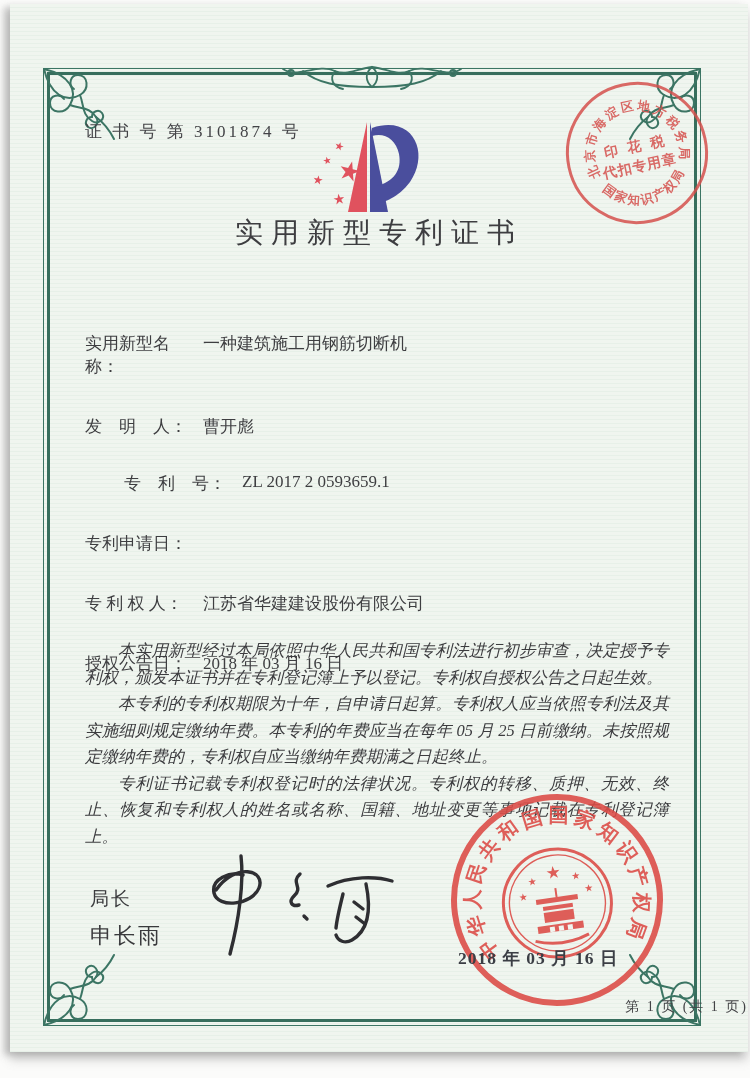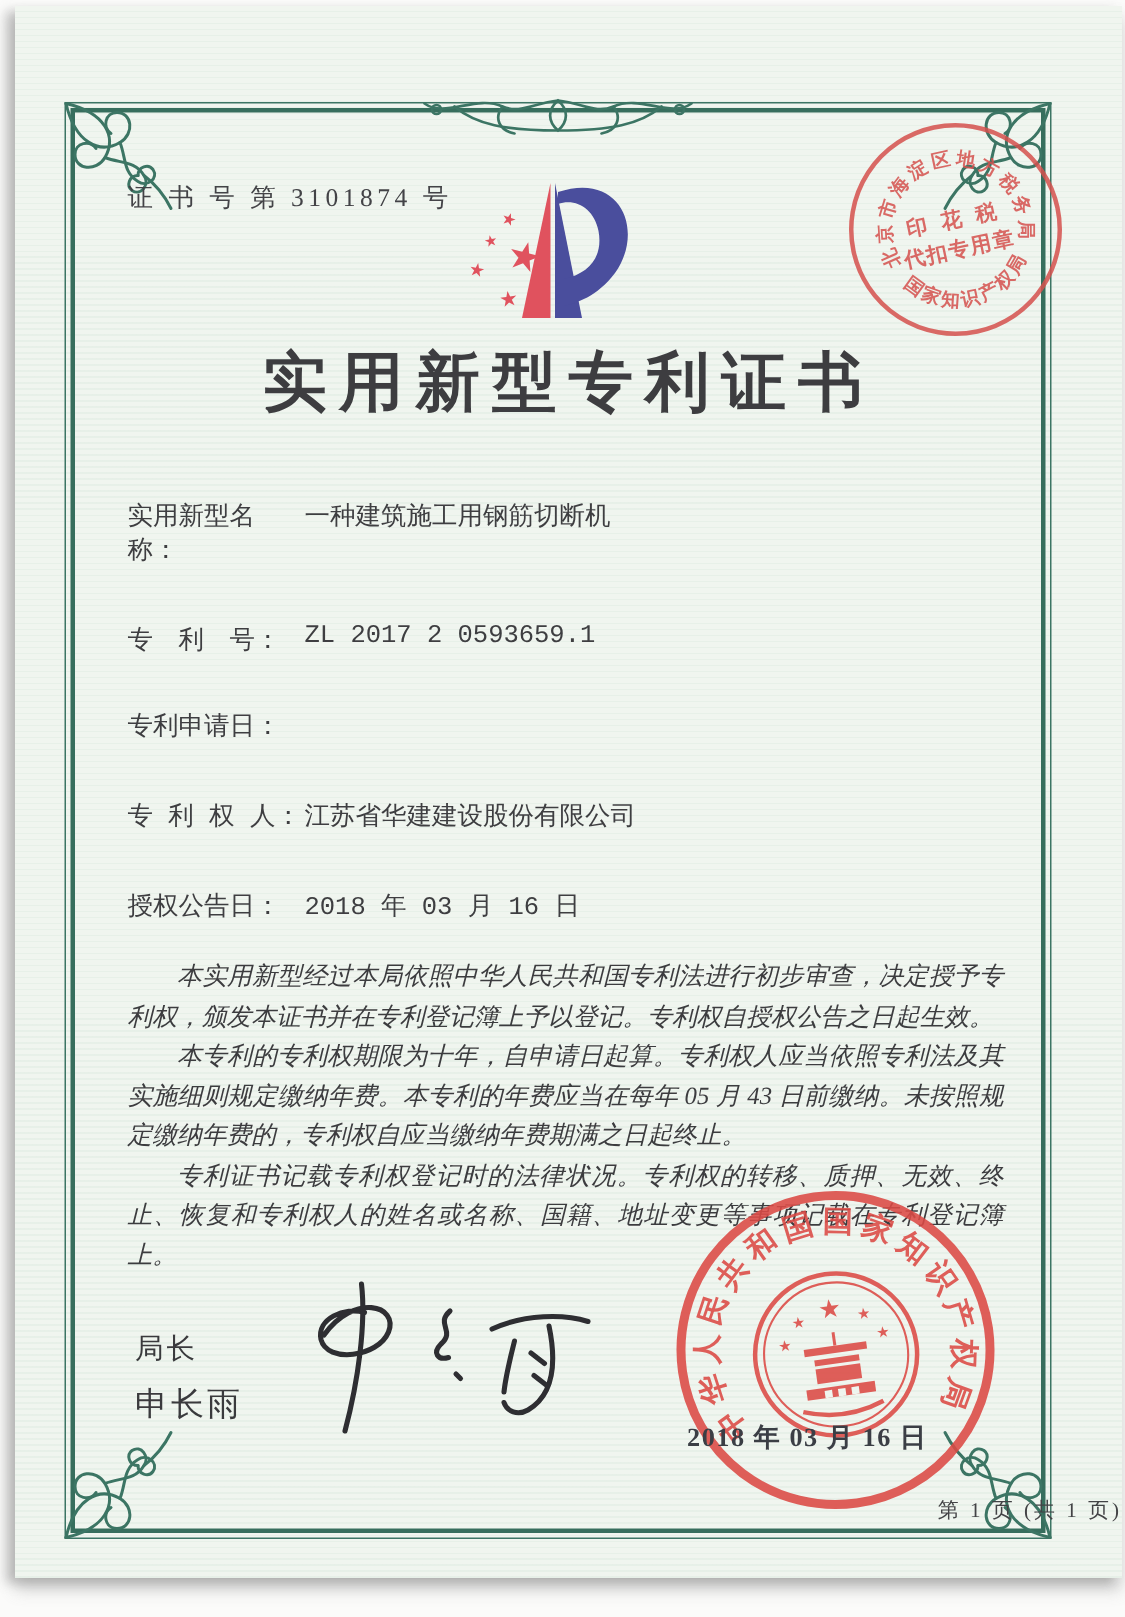--- a/index.html
+++ b/index.html
@@ -18,38 +18,38 @@
   .corner svg{width:100%;height:100%;}
   .corner.tl{left:-4px;top:-4px;}
   .corner.tr{right:-4px;top:-4px;transform:scaleX(-1);}
   .corner.bl{left:-4px;bottom:-4px;transform:scaleY(-1);}
   .corner.br{right:-4px;bottom:-4px;transform:scale(-1,-1);}
   .top-ornament{position:absolute;left:50%;top:-16px;transform:translateX(-50%);
     width:190px;height:46px;color:#3c7564;}
   
   .cert-no{position:absolute;left:75px;top:116px;font-size:17px;letter-spacing:3px;color:#434347;}
   .logo{position:absolute;left:288px;top:110px;width:164px;height:114px;}
-  .title{position:absolute;left:0;top:222px;width:100%;text-align:center;
-    font-size:43px;font-weight:700;letter-spacing:8px;color:#3d3d40;}
+  .title{position:absolute;left:0;top:210px;width:100%;text-align:center;
+    font-size:28px;font-weight:400;letter-spacing:8px;color:#3d3d40;}
   
   .tax-stamp{position:absolute;left:556px;top:78px;width:142px;height:142px;
     transform:rotate(-12deg);opacity:.85;color:#d5514e;}
   .tax-stamp .ring{position:absolute;inset:0;border:3.5px solid currentColor;border-radius:50%;box-sizing:border-box;}
   .tax-stamp .c1{position:absolute;left:0;top:56px;width:100%;text-align:center;
     font-size:14px;font-weight:bold;letter-spacing:3px;}
   .tax-stamp .c2{position:absolute;left:0;top:76px;width:100%;text-align:center;
     font-size:14px;font-weight:bold;letter-spacing:1px;}
   .ring-char{position:absolute;left:50%;top:50%;line-height:1;text-align:center;
     transform-origin:center;display:flex;align-items:center;justify-content:center;}
   .tax-stamp .ring-char{width:16px;height:16px;margin:-8px 0 0 -8px;font-size:12.5px;font-weight:bold;}
   
-  .fields{position:absolute;left:75px;top:328px;width:590px;color:#3e3e41;font-family:Liberation Mono, monospace;}
+  .fields{position:absolute;left:75px;top:328px;width:590px;color:#3e3e41;}
   .field{display:flex;font-size:17px;margin-bottom:37px;}
   .field:nth-child(2){margin-bottom:34px;}
-  .field:nth-child(3){margin-bottom:37px;}
+  .field:nth-child(3){margin-bottom:37px;margin-left:39px;}
   .field-label{width:118px;flex:none;}
   .field-value{flex:1;}
   
   .paras{position:absolute;left:75px;top:634px;width:584px;color:#3c3c3f;font-style:italic;}
   .paras p{margin:0;font-size:16.5px;line-height:26.5px;text-indent:2em;text-align:justify;}
   
   .issuer-title{position:absolute;left:80px;top:882px;font-size:19px;color:#3a3a3d;letter-spacing:2px;}
   .issuer-name{position:absolute;left:80px;top:917px;font-size:22px;color:#3a3a3d;letter-spacing:2px;}
   .signature{position:absolute;left:168px;top:846px;width:235px;height:112px;color:#2e2e32;}
   
@@ -166,39 +166,43 @@
     </div>
 
     <div class="title">实用新型专利证书</div>
 
     <div class="fields">
       <div class="field">
         <span class="field-label">实用新型名称：</span>
         <span class="field-value">一种建筑施工用钢筋切断机</span>
       </div>
       <div class="field">
+        <span class="field-label">发　明　人：</span>
+        <span class="field-value">曹开彪</span>
+      </div>
+      <div class="field">
         <span class="field-label">专　利　号：</span>
         <span class="field-value">ZL 2017 2 0593659.1</span>
       </div>
       <div class="field">
         <span class="field-label">专利申请日：</span>
       </div>
       <div class="field">
         <span class="field-label">专 利 权 人：</span>
         <span class="field-value">江苏省华建建设股份有限公司</span>
       </div>
       <div class="field">
         <span class="field-label">授权公告日：</span>
         <span class="field-value">2018 年 03 月 16 日</span>
       </div>
     </div>
 
     <div class="paras">
       <p>本实用新型经过本局依照中华人民共和国专利法进行初步审查，决定授予专利权，颁发本证书并在专利登记簿上予以登记。专利权自授权公告之日起生效。</p>
-      <p>本专利的专利权期限为十年，自申请日起算。专利权人应当依照专利法及其实施细则规定缴纳年费。本专利的年费应当在每年 05 月 43 日前缴纳。未按照规定缴纳年费的，专利权自应当缴纳年费期满之日起终止。</p>
+      <p>本专利的专利权期限为十年，自申请日起算。专利权人应当依照专利法及其实施细则规定缴纳年费。本专利的年费应当在每年 05 月 25 日前缴纳。未按照规定缴纳年费的，专利权自应当缴纳年费期满之日起终止。</p>
       <p>专利证书记载专利权登记时的法律状况。专利权的转移、质押、无效、终止、恢复和专利权人的姓名或名称、国籍、地址变更等事项记载在专利登记簿上。</p>
     </div>
 
     <div class="issuer-title">局长</div>
     <div class="issuer-name">申长雨</div>
 
     <div class="signature">
       <svg viewBox="0 0 235 112" fill="none" stroke="currentColor" stroke-width="3.4" stroke-linecap="round">
         <path d="M38,40 C58,12 88,20 81,38 C74,55 40,59 36,43 C33,29 52,21 65,25"></path>
         <path d="M63,6 C66,32 61,70 52,104"></path>

